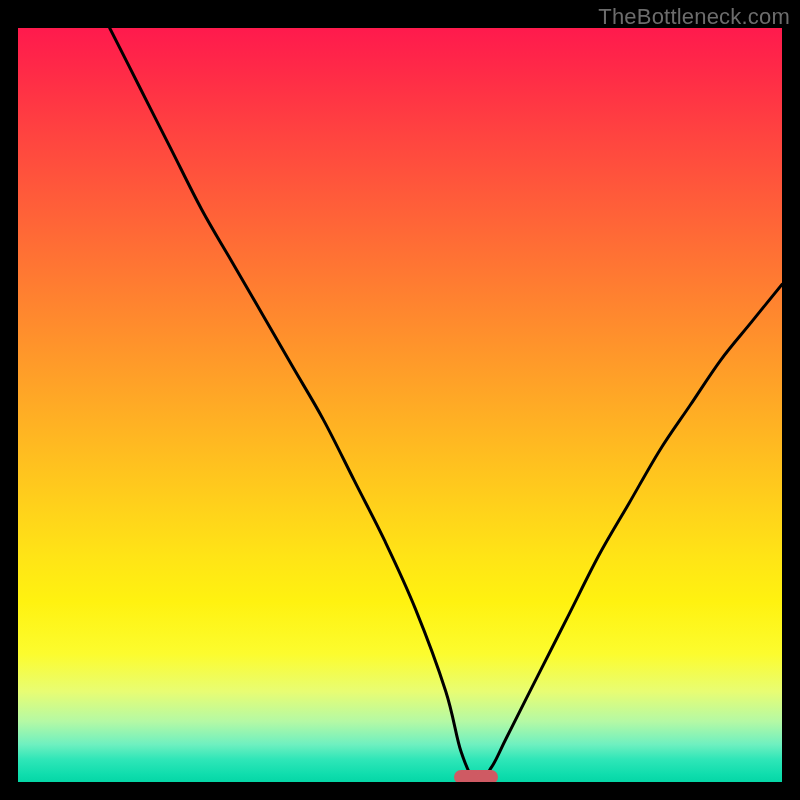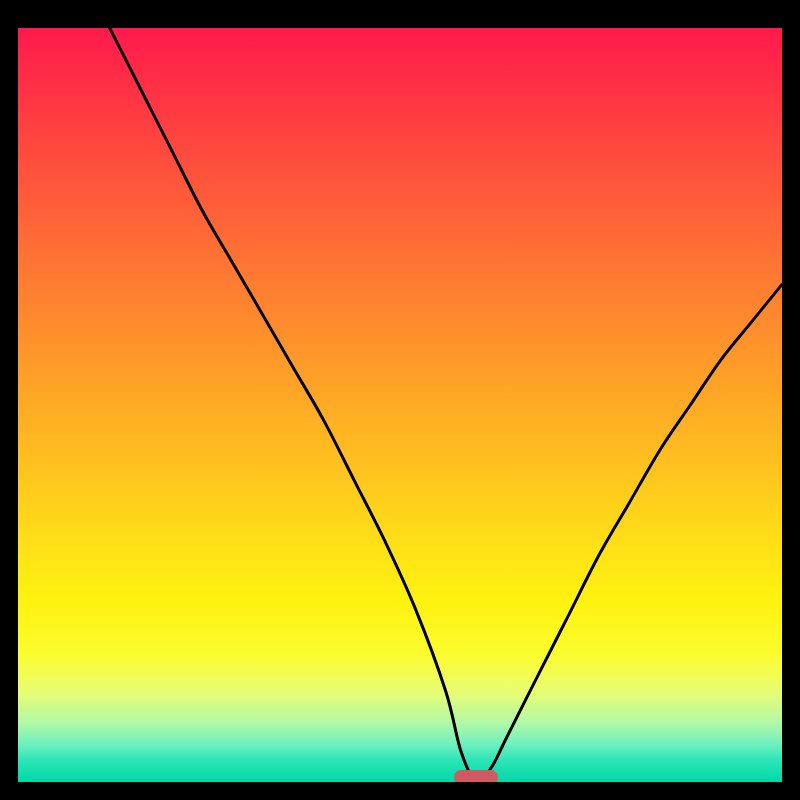--- a/index.html
+++ b/index.html
@@ -73,20 +73,21 @@
     height: 14px;
     border-radius: 7px;
     z-index: 6;
     transform: translate(-50%, -50%);
   }
 </style>
 </head>
 <body>
 
 <div class="frame">
+  <div class="watermark">TheBottleneck.com</div>
 
   <div class="plot-area">
     <div class="gradient"></div>
 
     <svg class="curve" viewBox="0 0 764 754" preserveAspectRatio="none">
       <path id="curve-path" fill="none" stroke-width="3" stroke-linecap="round" stroke="#000000" d="M 91.7 0.0 C 96.8 10.1, 112.1 40.2, 122.2 60.3 C 132.4 80.4, 142.6 100.5, 152.8 120.6 C 163.0 140.7, 173.2 162.1, 183.4 181.0 C 193.5 199.8, 203.7 216.1, 213.9 233.7 C 224.1 251.3, 234.3 268.9, 244.5 286.5 C 254.7 304.1, 264.9 321.7, 275.0 339.3 C 285.2 356.9, 295.4 373.2, 305.6 392.1 C 315.8 410.9, 326.0 432.3, 336.2 452.4 C 346.3 472.5, 356.5 491.4, 366.7 512.7 C 376.9 534.1, 387.1 555.4, 397.3 580.6 C 407.5 605.7, 420.2 639.6, 427.8 663.5 C 435.5 687.4, 438.0 708.8, 443.1 723.8 C 448.2 738.9, 453.3 751.5, 458.4 754.0 C 463.5 756.5, 468.6 746.5, 473.7 738.9 C 478.8 731.4, 481.3 723.8, 489.0 708.8 C 496.6 693.7, 509.3 668.5, 519.5 648.4 C 529.7 628.3, 539.9 608.2, 550.1 588.1 C 560.3 568.0, 570.5 546.6, 580.6 527.8 C 590.8 508.9, 601.0 492.6, 611.2 475.0 C 621.4 457.4, 631.6 438.6, 641.8 422.2 C 651.9 405.9, 662.1 392.1, 672.3 377.0 C 682.5 361.9, 692.7 345.6, 702.9 331.8 C 713.1 317.9, 723.3 306.6, 733.4 294.1 C 743.6 281.5, 758.9 262.6, 764.0 256.4"></path>
     </svg>
 
     <div class="marker" id="marker" style="background: rgb(207, 90, 99); left: 458.4px; top: 749px;"></div>
   </div>

